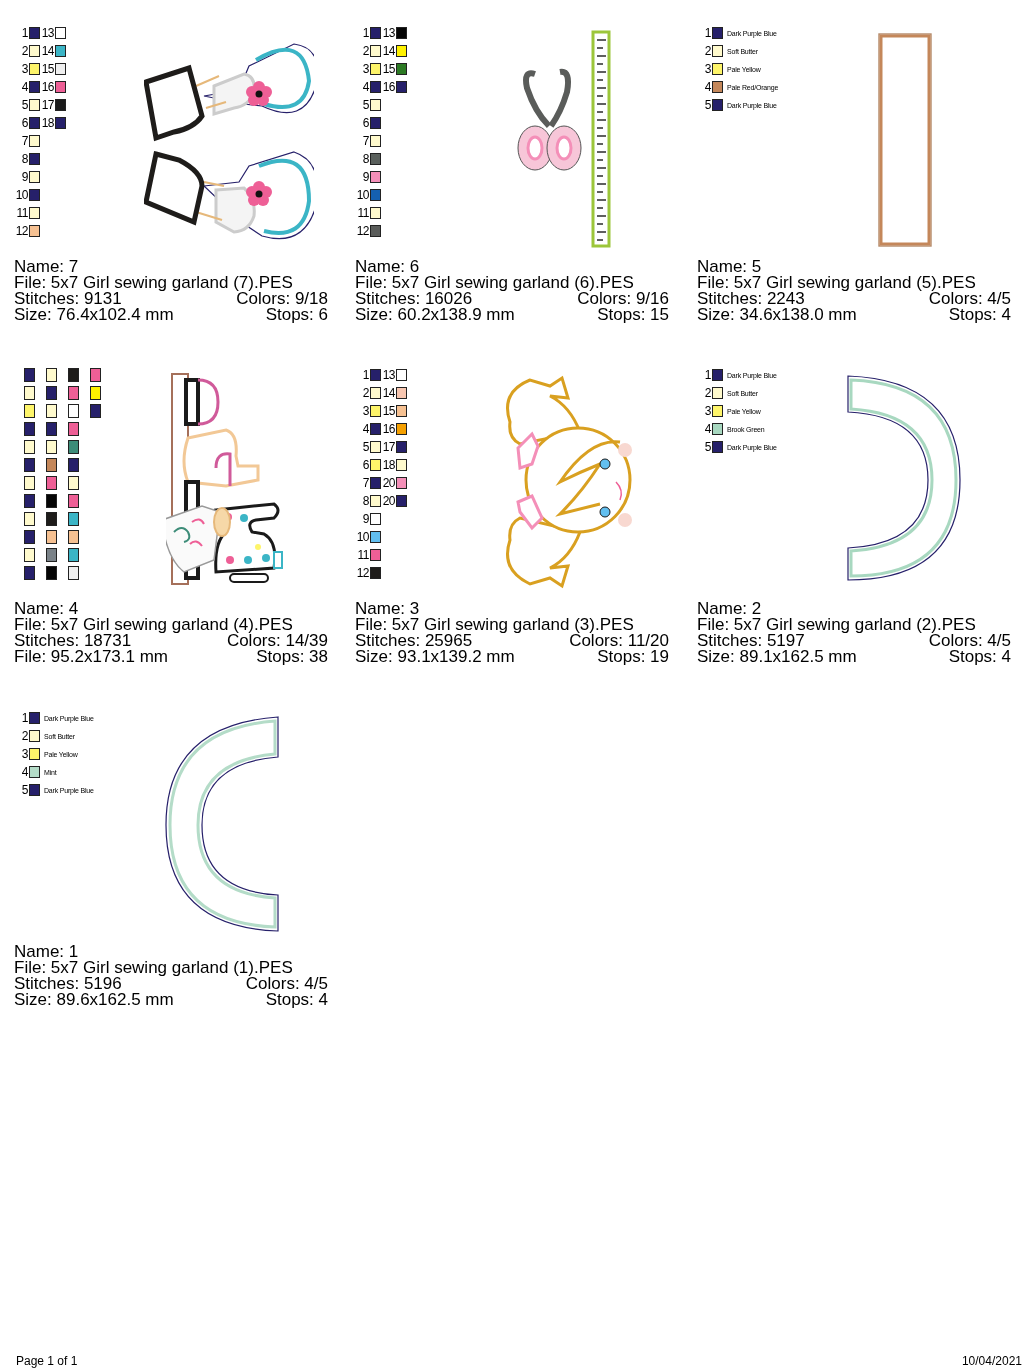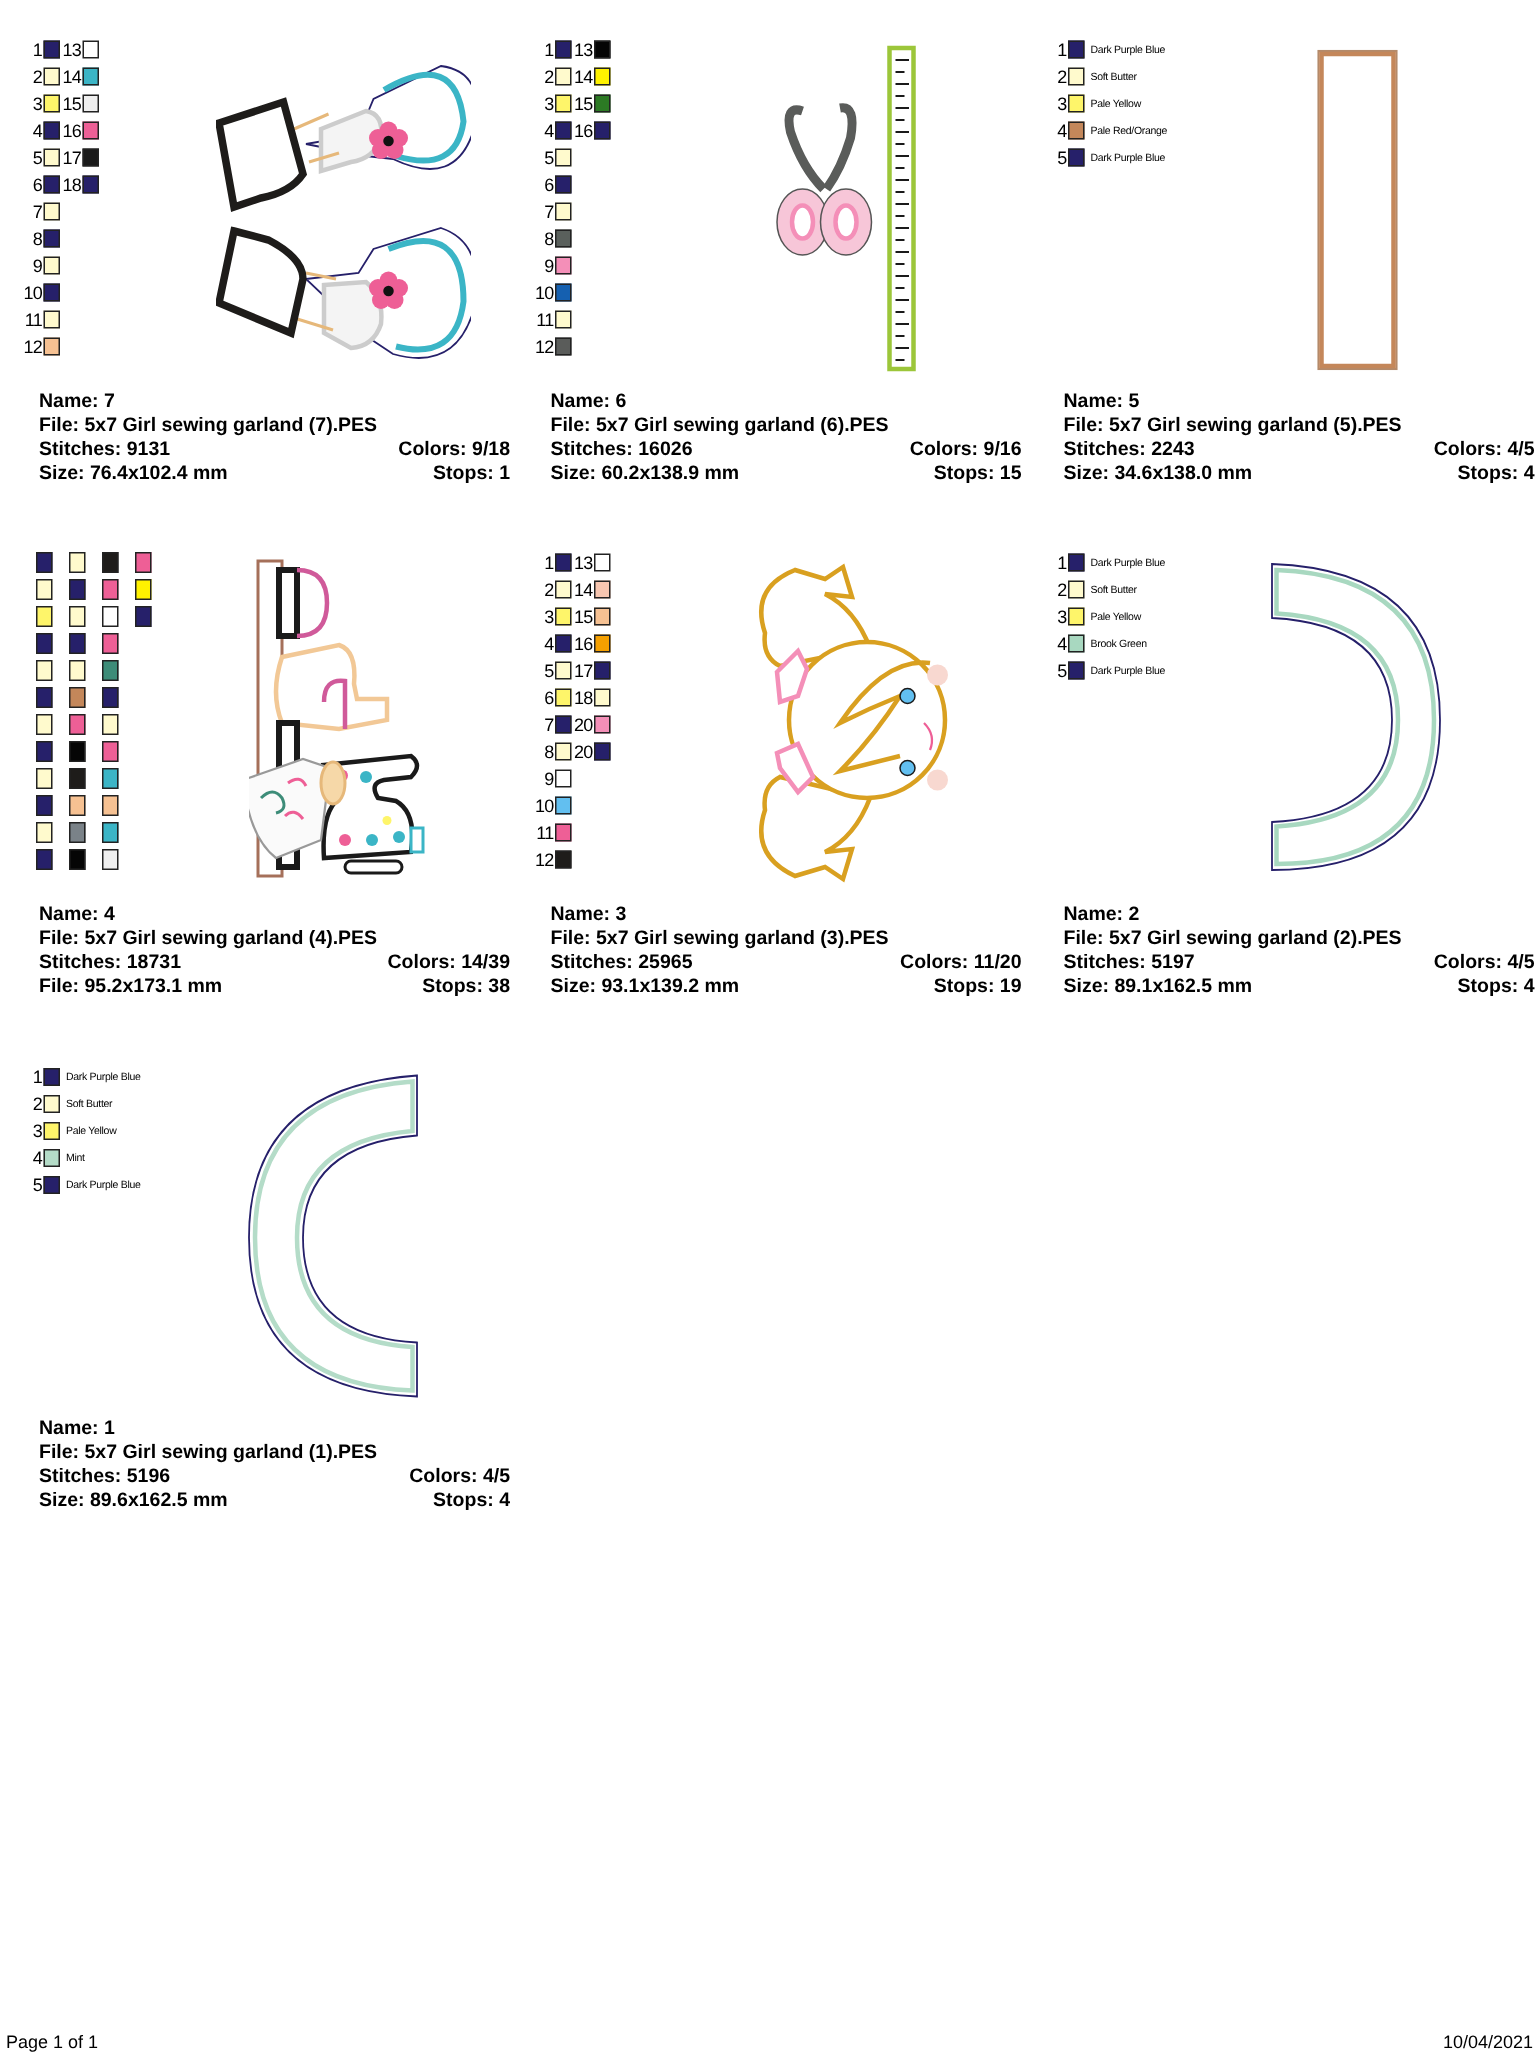--- a/index.html
+++ b/index.html
@@ -5,21 +5,21 @@
   html, body { margin: 0; padding: 0; background: #ffffff; }
   body { width: 1024px; height: 1370px; position: relative; overflow: hidden; font-family: "Liberation Sans", sans-serif; color: #000; }
   .card { position: absolute; width: 318px; }
   .palette { position: absolute; left: 0; top: 0; }
   .sw-row { position: absolute; height: 14px; display: flex; align-items: center; }
   .sw-num { width: 14px; text-align: right; font-size: 12px; line-height: 14px; font-family: "Liberation Sans", sans-serif; letter-spacing: -0.5px; }
   .sw-box { width: 11px; height: 12px; border: 1px solid #222; margin-left: 1px; box-sizing: border-box; }
   .sw-label { font-size: 7px; margin-left: 4px; white-space: nowrap; letter-spacing: -0.2px; }
   .grid-box { position: absolute; width: 11px; height: 14px; border: 1px solid #222; box-sizing: border-box; }
   .art { position: absolute; }
-  .info { position: absolute; left: 12px; width: 314px; font-weight: bold; font-size: 13px; line-height: 16px; }
+  .info { position: absolute; left: 0; width: 314px; font-weight: normal; font-size: 17px; line-height: 16px; }
   .info .line { height: 16px; position: relative; white-space: nowrap; }
   .info .right { position: absolute; right: 0; top: 0; }
   .footer { position: absolute; top: 1354px; left: 0; width: 1024px; font-size: 12px; height: 16px; }
   .footer span { position: absolute; top: 0; white-space: nowrap; }
 </style>
 </head>
 <body>
 
 <div class="card" style="left:14px; top:26px;">
   <div class="palette" id="pal-0">
@@ -125,21 +125,21 @@
       <circle r="6" cx="4" cy="6" fill="#ee5f96"></circle>
         <circle r="6" cx="-5" cy="6" fill="#ee5f96"></circle>
       <circle r="6" cx="-7" cy="-2" fill="#ee5f96"></circle>
         <circle r="3.5" fill="#111"></circle>
     </g>
   </svg>
   <div class="info" style="top:233px;">
     <div class="line"><span>Name: 7</span></div>
     <div class="line"><span>File: 5x7 Girl sewing garland (7).PES</span></div>
     <div class="line"><span>Stitches: 9131</span><span class="right">Colors: 9/18</span></div>
-    <div class="line"><span>Size: 76.4x102.4 mm</span><span class="right">Stops: 1</span></div>
+    <div class="line"><span>Size: 76.4x102.4 mm</span><span class="right">Stops: 6</span></div>
   </div>
 </div>
 
 <div class="card" style="left:355px; top:26px;">
   <div class="palette" id="pal-1">
       <div class="sw-row" style="left: 0px; top: 0px;">
         <span class="sw-num">1</span>
         <span class="sw-box" style="background: rgb(38, 32, 106);"></span>
       </div>
       <div class="sw-row" style="left: 0px; top: 18px;">
@@ -548,15 +548,15 @@
   </svg>
   <div class="info" style="top:233px;">
     <div class="line"><span>Name: 1</span></div>
     <div class="line"><span>File: 5x7 Girl sewing garland (1).PES</span></div>
     <div class="line"><span>Stitches: 5196</span><span class="right">Colors: 4/5</span></div>
     <div class="line"><span>Size: 89.6x162.5 mm</span><span class="right">Stops: 4</span></div>
   </div>
 </div>
 
 <div class="footer">
-  <span style="left:4px;">Page 1 of 1</span>
+  <span style="left:16px;">Page 1 of 1</span>
   <span style="right:2px;">10/04/2021</span>
 </div>
 
 </body></html>

